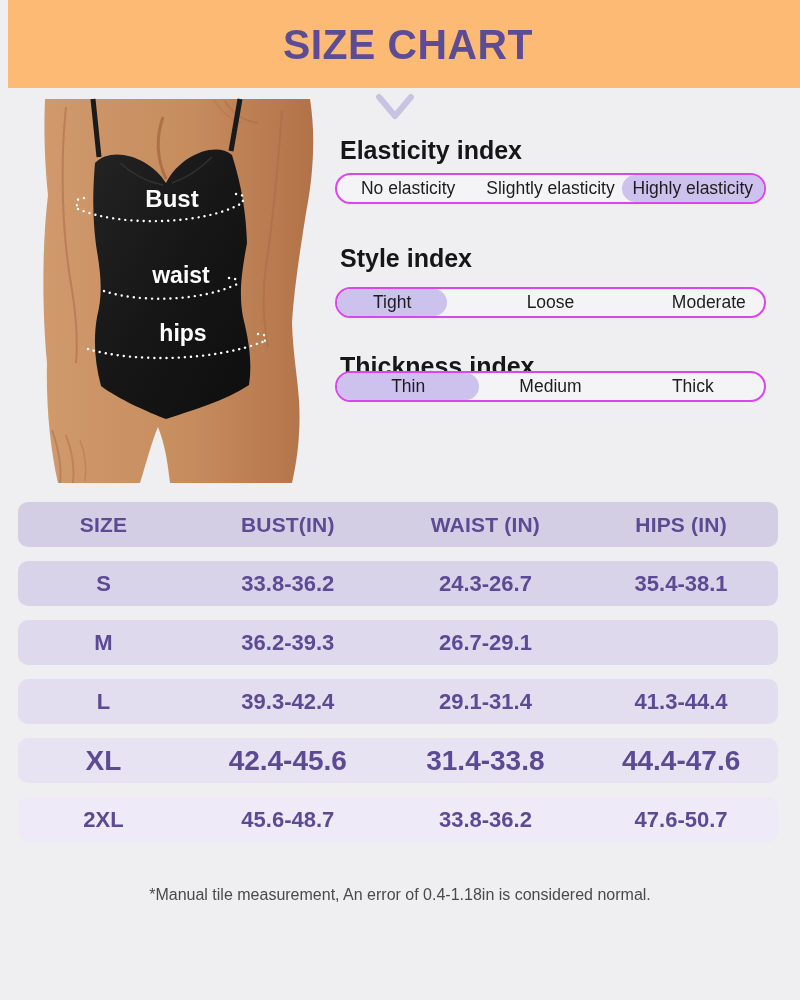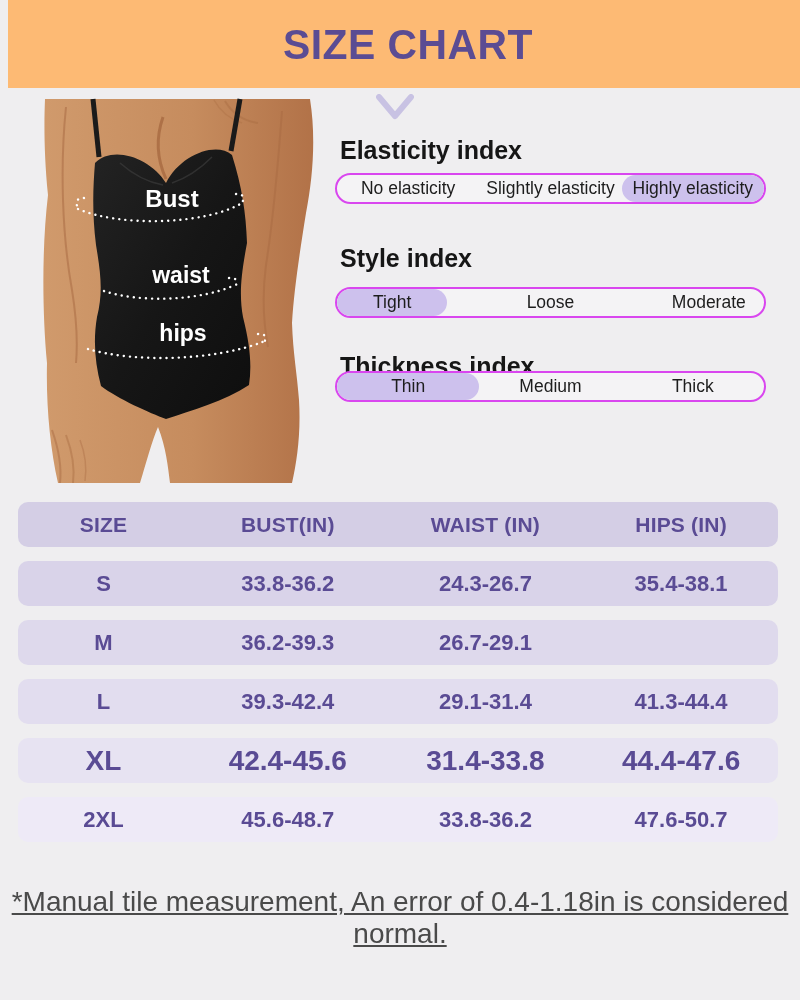--- a/index.html
+++ b/index.html
@@ -36,21 +36,21 @@
   .trow div{line-height:45px;}
   .thead{background:#d4cee5;font-size:21px;letter-spacing:.2px;}
   .r0{background:#d9d3e9;font-size:22px;}
   .r1{background:#ded9ec;font-size:22px;}
   .r2{background:#e2ddef;font-size:22px;}
   .r3{background:#e7e3f2;font-size:28px;}
   .r4{background:#eeeaf7;font-size:22px;}
 
   
   .footnote{position:absolute;top:886px;left:0;width:800px;text-align:center;
-    font-size:28px;color:#4a4a4a;font-weight:500;text-decoration:underline;}
+    font-size:16px;color:#4a4a4a;font-weight:500;}
 </style>
 </head>
 <body>
 
 <div id="page">
 
   <div class="banner">
     <h1>SIZE CHART</h1>
   </div>
 

